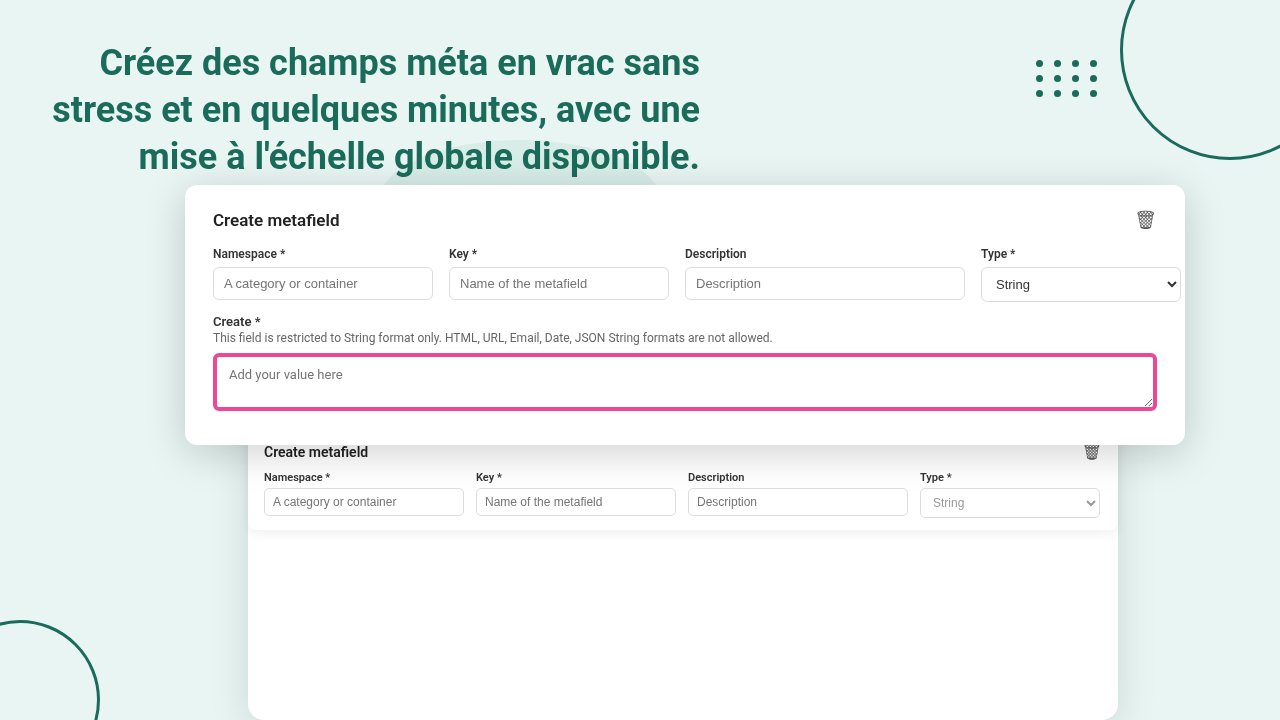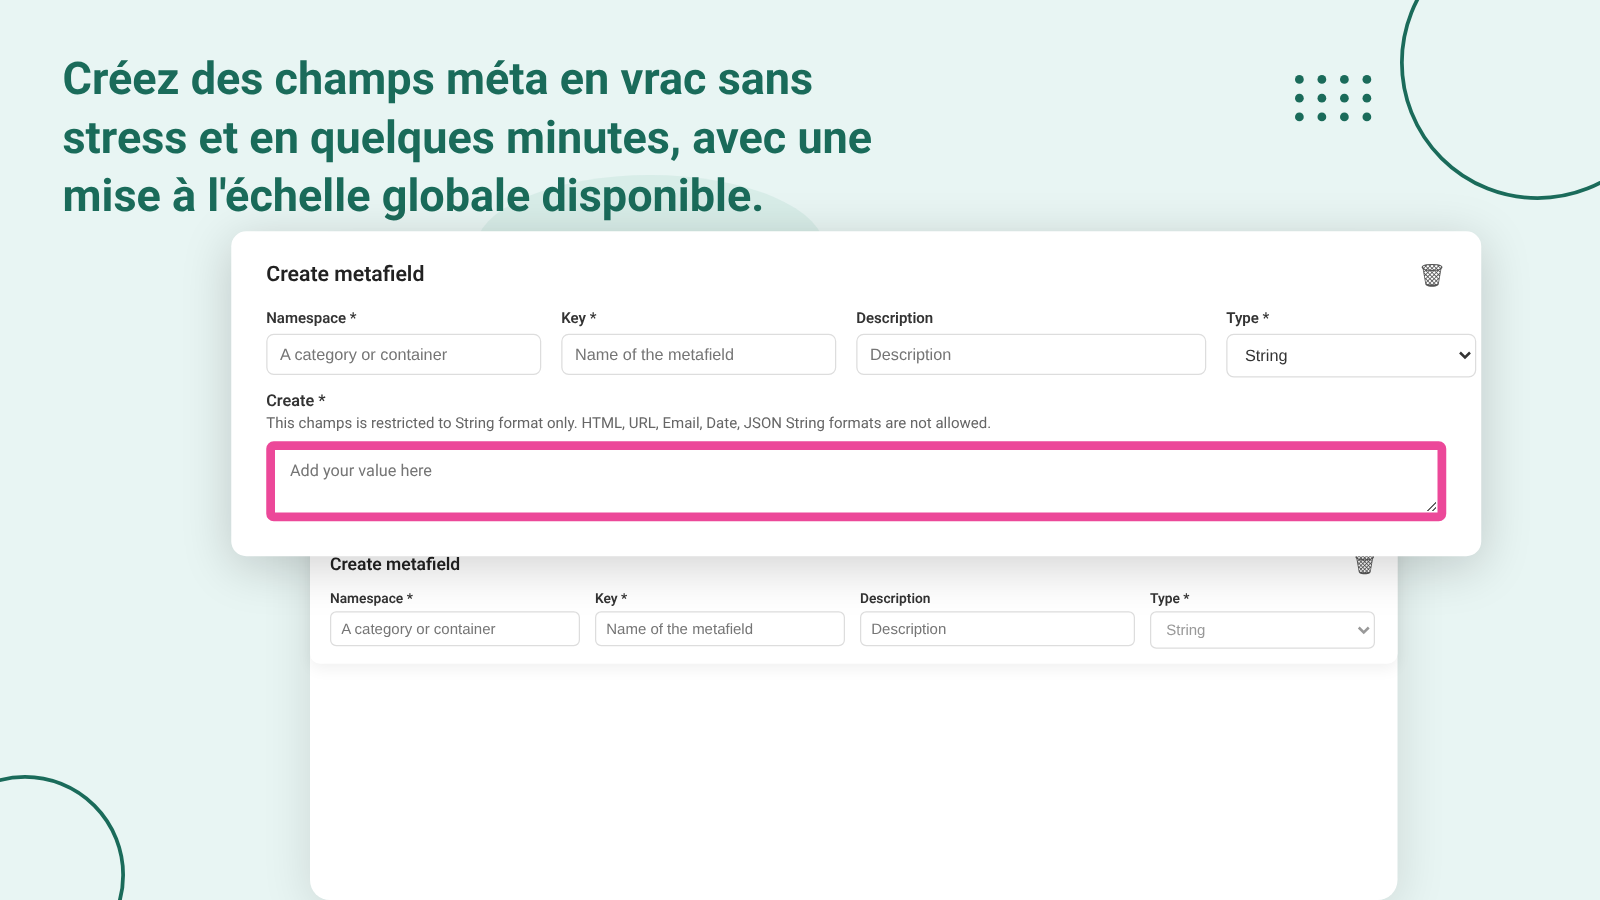--- a/index.html
+++ b/index.html
@@ -65,20 +65,21 @@
     .main-heading {
       position: absolute;
       top: 40px;
       left: 50px;
       width: 650px;
       font-size: 36px;
       font-weight: 700;
       color: #1a6b5a;
       line-height: 1.3;
       z-index: 1;
+      text-align: right;
     }
 
     
     .browser-window {
       position: absolute;
       top: 210px;
       left: 248px;
       width: 870px;
       height: 510px;
       background: white;
@@ -302,21 +303,21 @@
       color: #333;
       margin-bottom: 2px;
     }
     .string-hint {
       font-size: 12px;
       color: #666;
       margin-bottom: 8px;
     }
     .value-textarea {
       width: 100%;
-      border: 7px solid #ec4899;
+      border: 4px solid #ec4899;
       border-radius: 6px;
       padding: 10px 12px;
       font-size: 13px;
       color: #999;
       background: white;
       resize: vertical;
       min-height: 55px;
       outline: none;
       font-family: inherit;
     }
@@ -469,21 +470,21 @@
         <option value="Boolean">Boolean</option>
         <option value="JSON">JSON</option>
         <option value="Color">Color</option>
         <option value="Date">Date</option>
       </select>
     </div>
   </div>
 
   <div class="string-section">
     <div class="string-label">Create *</div>
-    <div class="string-hint">This champs is restricted to String format only. HTML, URL, Email, Date, JSON String formats are not allowed.</div>
+    <div class="string-hint">This field is restricted to String format only. HTML, URL, Email, Date, JSON String formats are not allowed.</div>
     <textarea class="value-textarea" placeholder="Add your value here" style=""></textarea>
   </div>
 </div>
 
 <div class="second-row-panel">
   <div class="second-row-header">
     <span class="second-row-title">Create metafield</span>
     <button class="second-row-delete">
       <span>🗑</span>
     </button>

